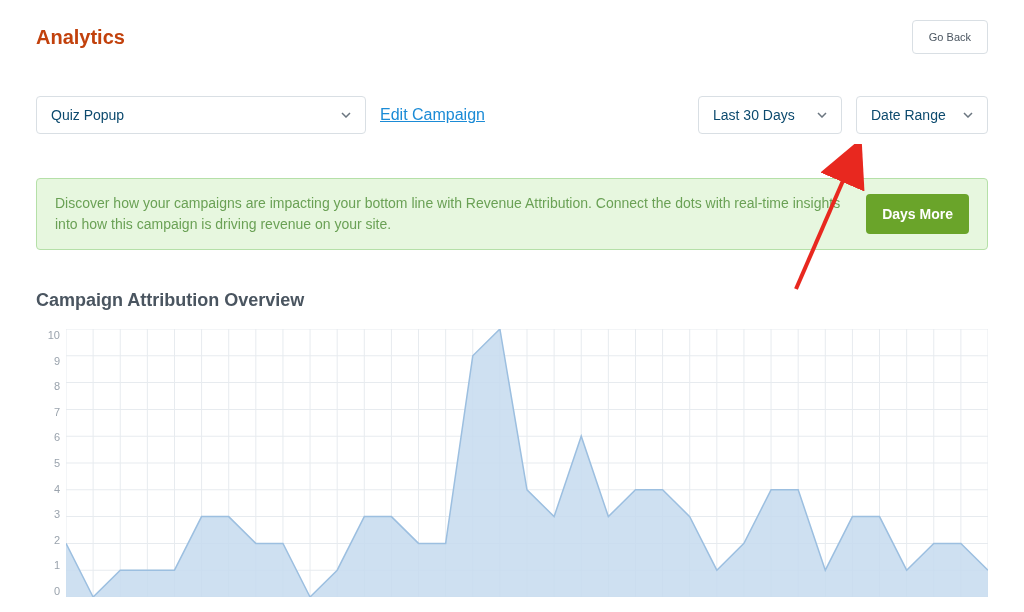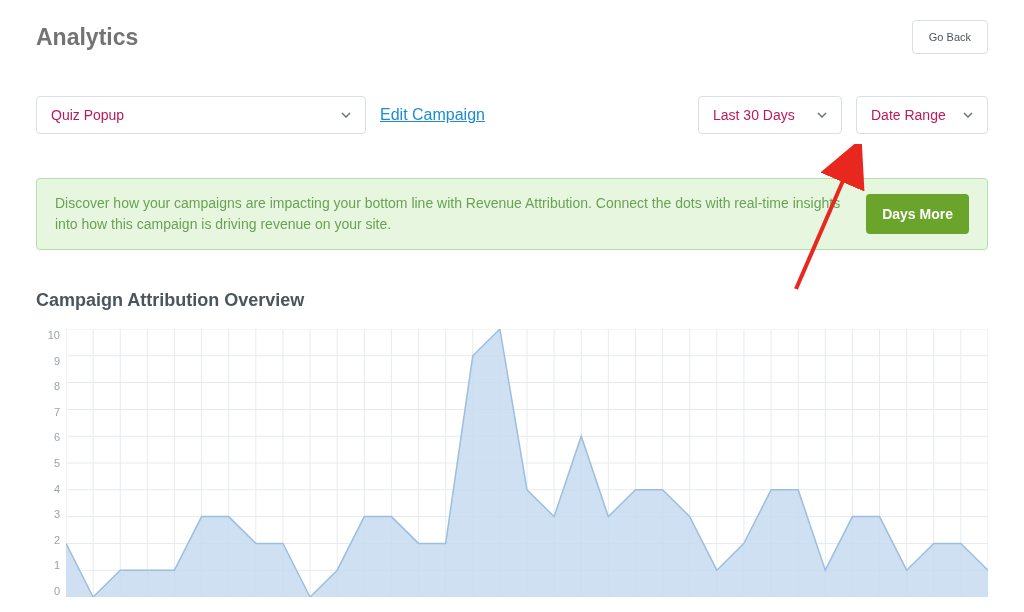--- a/index.html
+++ b/index.html
@@ -15,23 +15,23 @@
   .page {
     padding: 20px 36px 0 36px;
   }
   .header-row {
     display: flex;
     justify-content: space-between;
     align-items: center;
     margin-bottom: 42px;
   }
   .page-title {
-    font-size: 23px;
+    font-size: 20px;
     font-weight: 600;
-    color: #737373;
+    color: #c2410c;
   }
   .go-back-btn {
     border: 1px solid #d9dfe4;
     background: #fff;
     padding: 10px 16px;
     border-radius: 4px;
     font-size: 11px;
     color: #4a5560;
     cursor: pointer;
   }
@@ -43,21 +43,21 @@
   }
   .dropdown {
     display: flex;
     justify-content: space-between;
     align-items: center;
     border: 1px solid #d9dfe4;
     border-radius: 4px;
     background: #fff;
     padding: 10px 14px;
     font-size: 14px;
-    color: #be185d;
+    color: #0c4a6e;
     cursor: pointer;
   }
   .dropdown.campaign { width: 330px; }
   .dropdown.period { width: 144px; }
   .dropdown.range { width: 132px; text-align: right; }
   .chevron-down {
     width: 10px; height: 6px; display: inline-block;
   }
   .chevron-down svg { display:block; }
   .edit-link {

